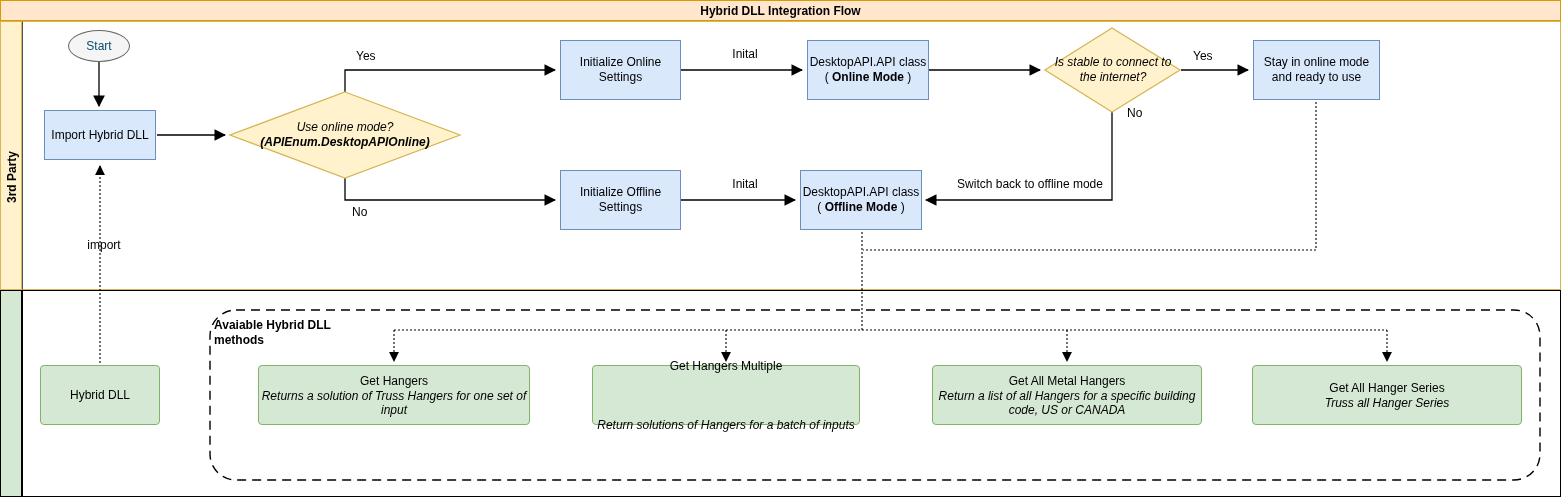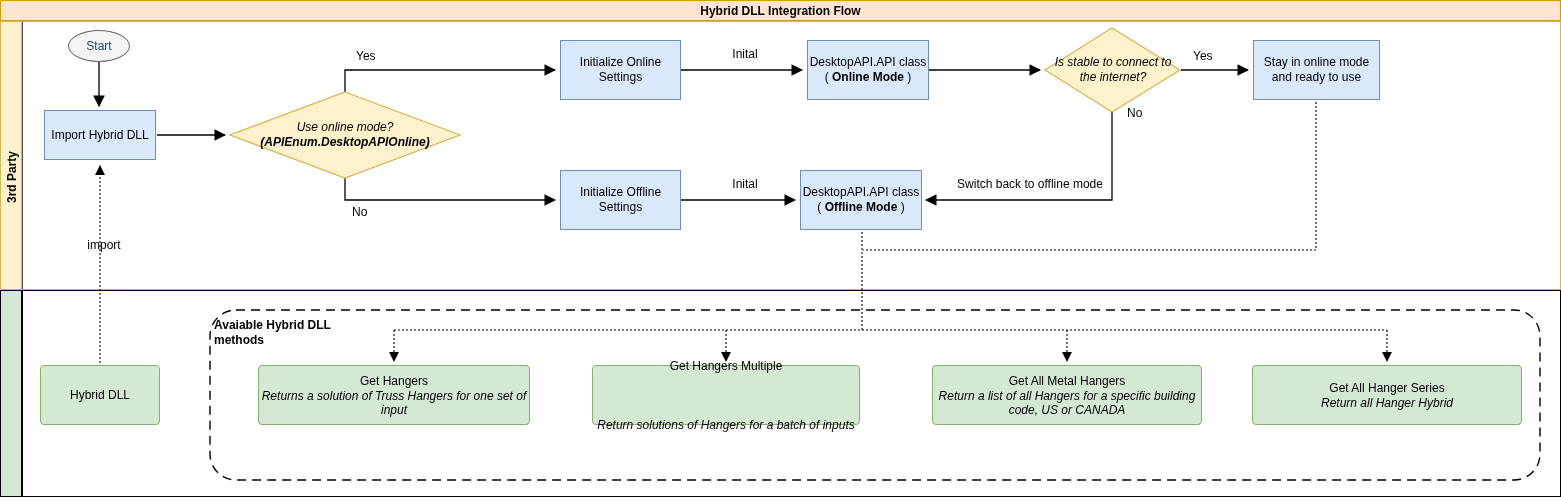--- a/index.html
+++ b/index.html
@@ -161,21 +161,21 @@
     <span class="m-desc">Return solutions of Hangers for a batch of inputs</span>
   </div>
 
   <div class="node greenbox" style="left:932px; top:365px; width:270px; height:60px;">
     <span class="m-title">Get All Metal Hangers</span>
     <span class="m-desc">Return a list of all Hangers for a specific building code, US or CANADA</span>
   </div>
 
   <div class="node greenbox" style="left:1252px; top:365px; width:270px; height:60px;">
     <span class="m-title">Get All Hanger Series</span>
-    <span class="m-desc">Return all Hanger Hybrid</span>
+    <span class="m-desc">Truss all Hanger Series</span>
   </div>
 
   <div class="edge-label" style="left:356px; top:49px;">Yes</div>
   <div class="edge-label" style="left:352px; top:205px;">No</div>
   <div class="edge-label" style="left:720px; top:47px; width:50px;">Inital</div>
   <div class="edge-label" style="left:720px; top:177px; width:50px;">Inital</div>
   <div class="edge-label" style="left:1193px; top:49px;">Yes</div>
   <div class="edge-label" style="left:1127px; top:106px;">No</div>
   <div class="edge-label" style="left:940px; top:177px; width:180px;">Switch back to offline mode</div>
   <div class="edge-label" style="left:82px; top:238px; width:44px;">import</div>

